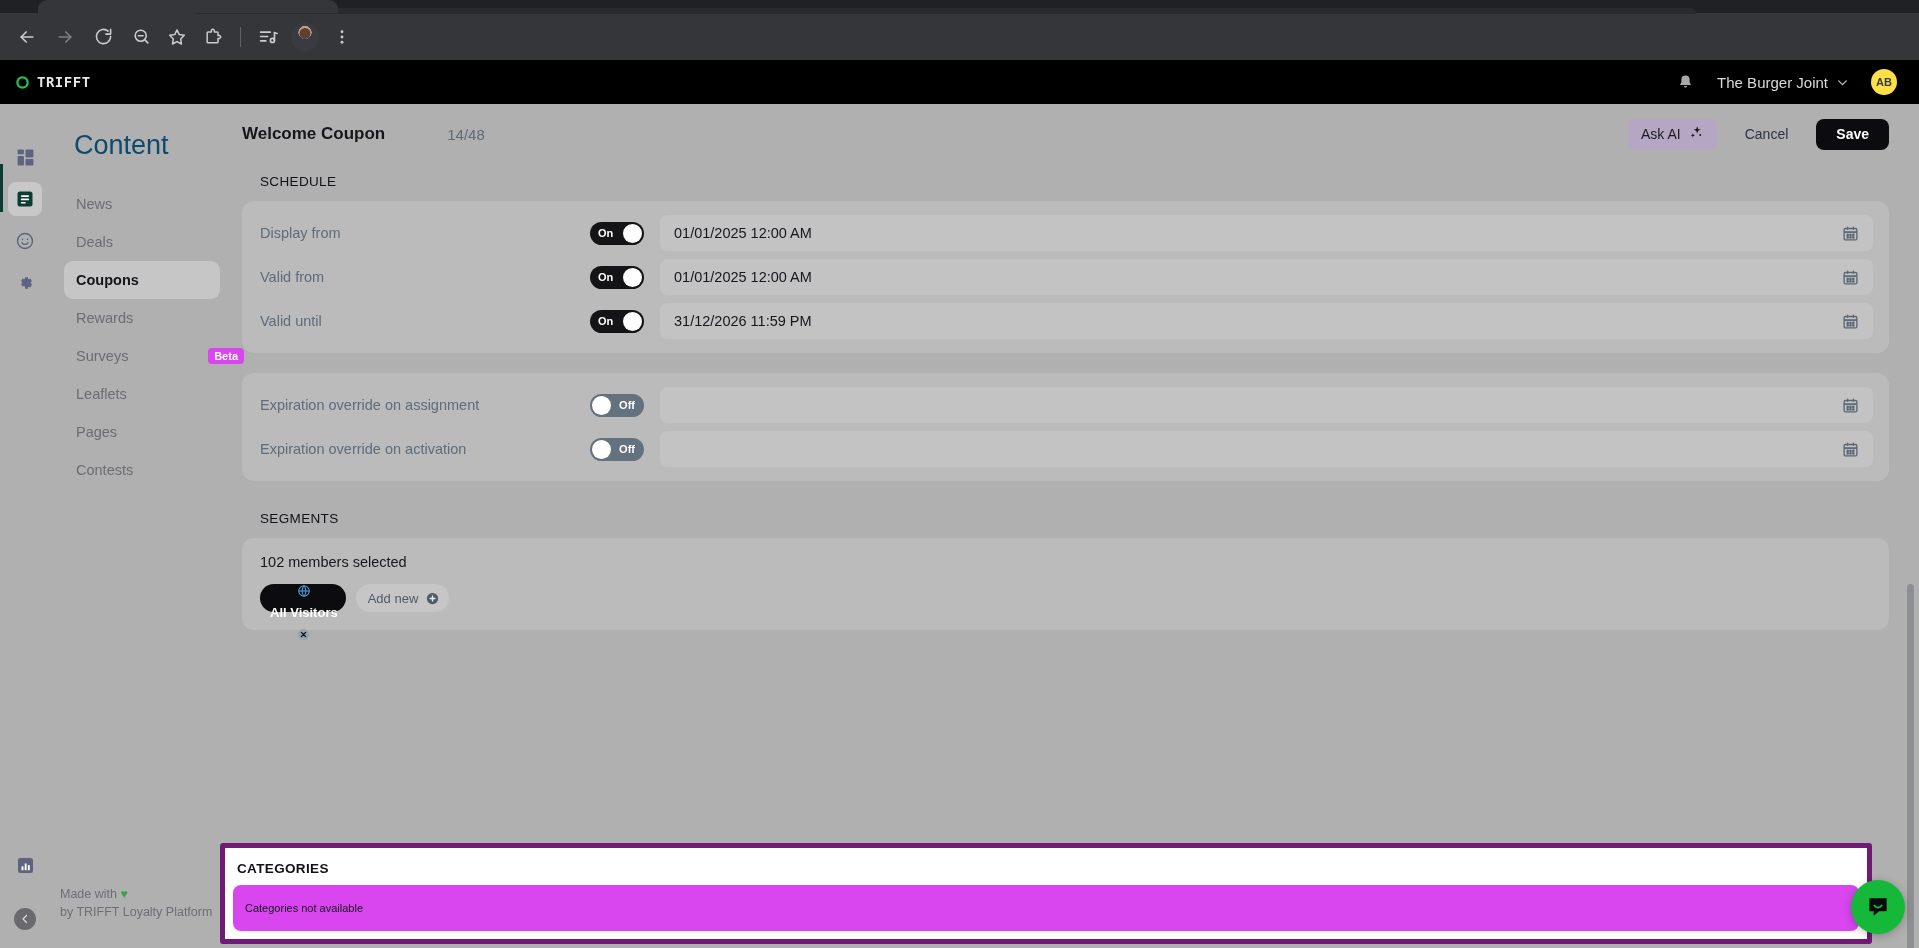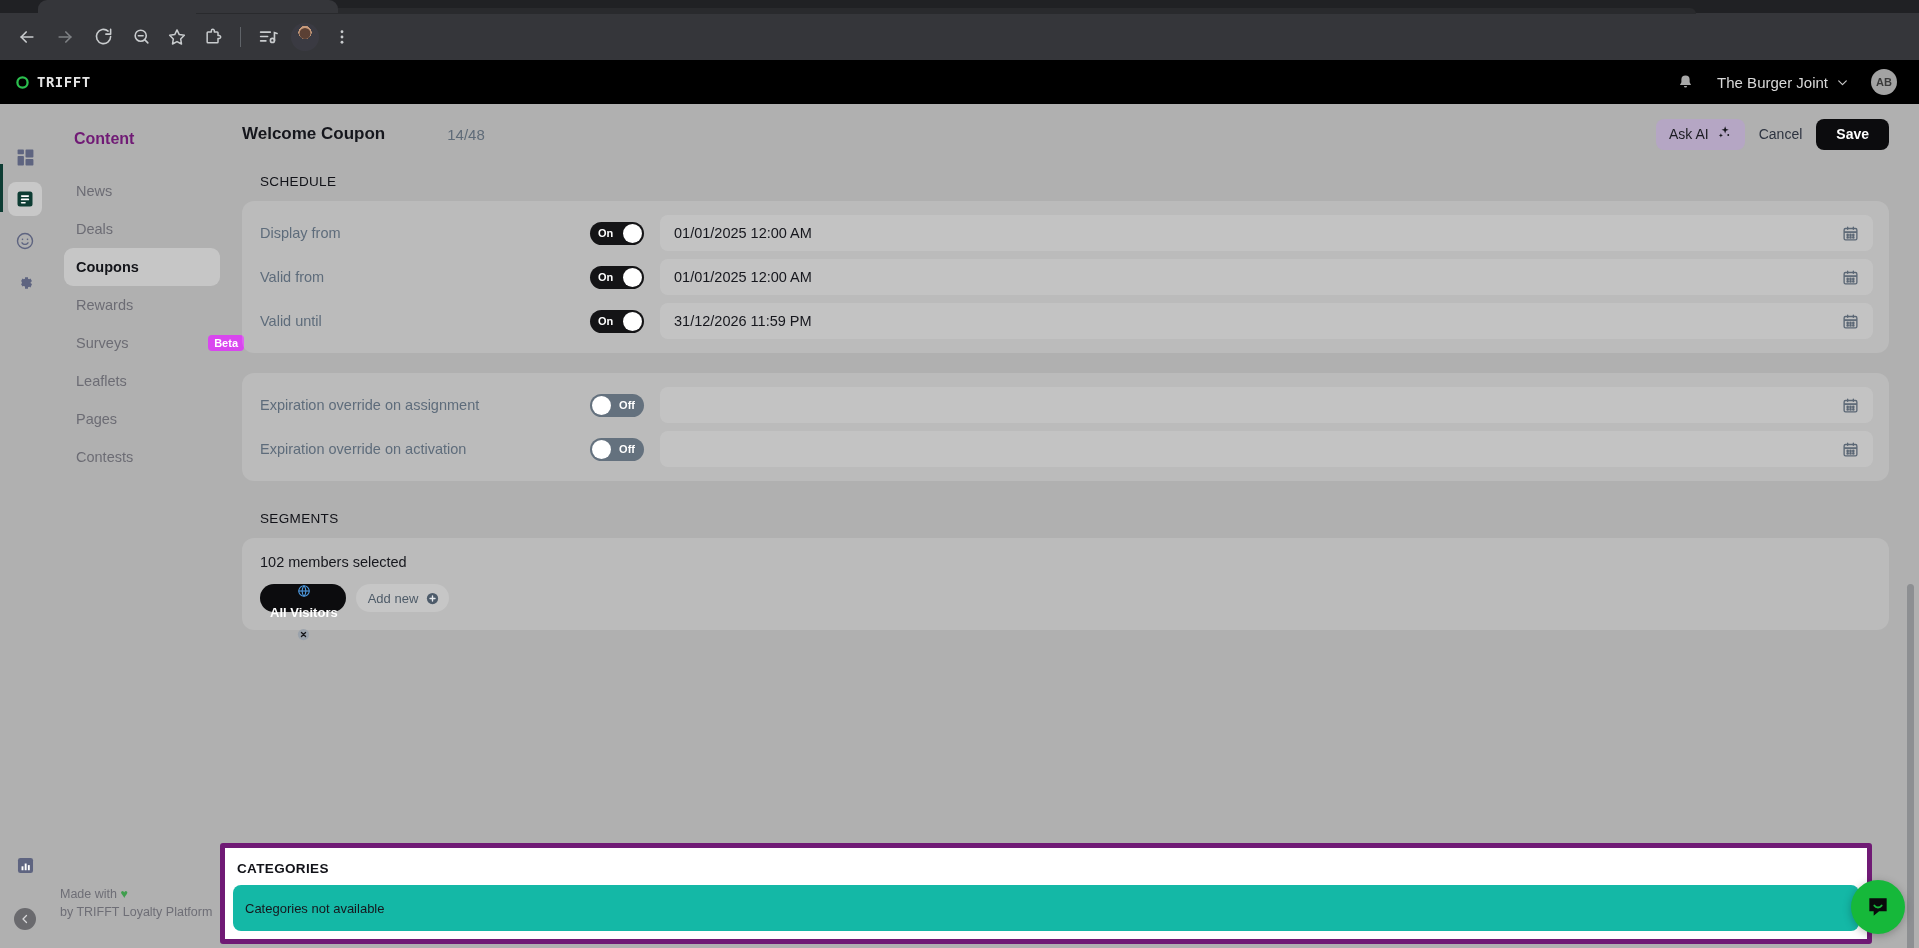--- a/index.html
+++ b/index.html
@@ -69,21 +69,21 @@
   #logo { display: flex; align-items: center; gap: 6px; }
   #logo-mark { width: 17px; height: 17px; }
   #logo-text {
     color: #e5e5e5; font-family: "DejaVu Sans Mono", monospace;
     font-size: 14px; font-weight: 700; letter-spacing: 0.5px;
   }
   #app-header-right { margin-left: auto; display: flex; align-items: center; gap: 22px; }
   #tenant-switcher { display: flex; align-items: center; gap: 8px; cursor: pointer; }
   #tenant-name { color: #d9d9d9; font-size: 15px; }
   #header-avatar {
-    width: 26px; height: 26px; border-radius: 50%; background: #a3a3a3;
+    width: 26px; height: 26px; border-radius: 50%; background: #fde047;
     color: #3a3a3a; font-size: 11px; font-weight: 700;
     display: flex; align-items: center; justify-content: center;
   }
 
   #app-body { display: flex; height: 844px; }
 
   
   #icon-rail {
     width: 50px; flex: 0 0 50px; position: relative;
     display: flex; flex-direction: column; align-items: center;
@@ -101,21 +101,21 @@
   }
   #rail-bottom { margin-top: auto; display:flex; flex-direction:column; align-items:center; gap: 26px; padding-bottom: 18px;}
   #collapse-btn {
     width: 22px; height: 22px; border-radius: 50%; background: #6a6a6e;
     display: flex; align-items: center; justify-content: center; cursor: pointer;
   }
 
   
   #nav-panel { width: 170px; flex: 0 0 170px; padding-top: 26px; }
   #nav-title {
-    font-size: 16px; font-weight: 700; color: #701a75;
+    font-size: 27px; font-weight: 400; color: #0c4a6e;
     padding-left: 24px; margin-bottom: 24px;
   }
   .nav-item {
     height: 38px; margin: 0 0 0 14px; padding: 0 12px;
     display: flex; align-items: center; border-radius: 9px;
     color: #6c6c74; font-size: 14.5px; cursor: pointer;
     position: relative;
   }
   .nav-item.active-nav {
     background: rgba(255,255,255,0.28); color: #14151a; font-weight: 600;
@@ -133,21 +133,21 @@
 
   
   #main { flex: 1 1 auto; position: relative; overflow: hidden; }
 
   #main-header {
     display: flex; align-items: center; height: 60px;
     padding: 0 30px 0 22px;
   }
   #coupon-title { font-size: 17px; font-weight: 600; color: #15161c; }
   #coupon-count { font-size: 15px; color: #5f6b78; margin-left: 62px; }
-  #main-actions { margin-left: auto; display: flex; align-items: center; gap: 0; }
+  #main-actions { margin-left: auto; display: flex; align-items: center; gap: 14px; }
   .btn { border: none; cursor: pointer; font-family: inherit; }
   #ask-ai-btn {
     height: 31px; border-radius: 8px; background: #b5a6c4;
     display: flex; align-items: center; gap: 8px; padding: 0 13px;
     font-size: 14px; color: #1b1b22;
   }
   #ask-ai-btn .sparkle { font-size: 13px; }
   #cancel-btn {
     height: 31px; border-radius: 8px; background: transparent;
     padding: 0 14px; font-size: 14px; color: #2d3340;
@@ -213,23 +213,23 @@
   #categories-highlight {
     position: absolute; left: 0px; right: 47px; bottom: 4px;
     border: 5px solid #701a75; background: #fff; border-radius: 3px;
     padding: 10px 0 0 0;
   }
   #categories-title {
     font-size: 13.5px; font-weight: 700; color: #111218;
     letter-spacing: 0.35px; margin: 3px 0 9px 12px;
   }
   #categories-body {
-    background: #14b8a6; border-radius: 8px; margin: 0 8px 8px 8px;
+    background: #d946ef; border-radius: 8px; margin: 0 8px 8px 8px;
     height: 46px; display: flex; align-items: center; padding-left: 12px;
-    font-size: 13px; color: #16171d;
+    font-size: 11px; color: #16171d;
   }
 
   
   #chat-widget {
     position: absolute; right: 14px; bottom: 14px;
     width: 54px; height: 54px; border-radius: 50%; background: #16b83a;
     display: flex; align-items: center; justify-content: center; cursor: pointer;
     box-shadow: 0 2px 8px rgba(0,0,0,0.25);
   }
 

